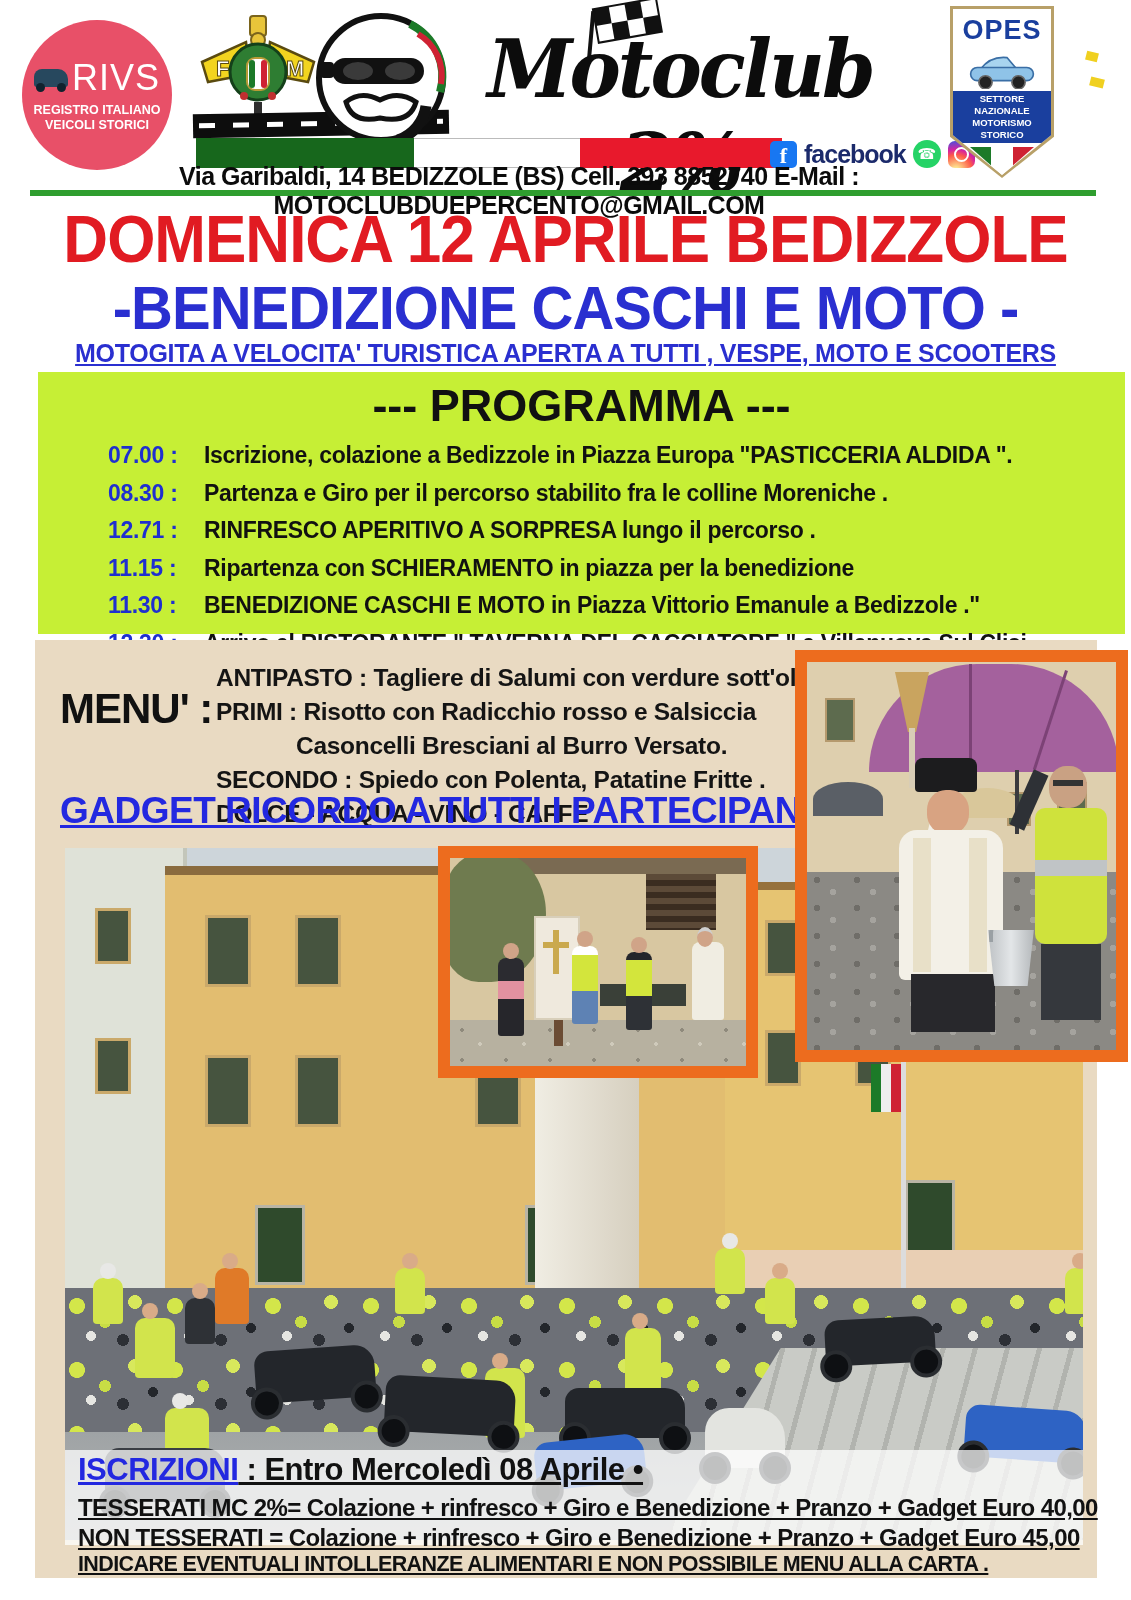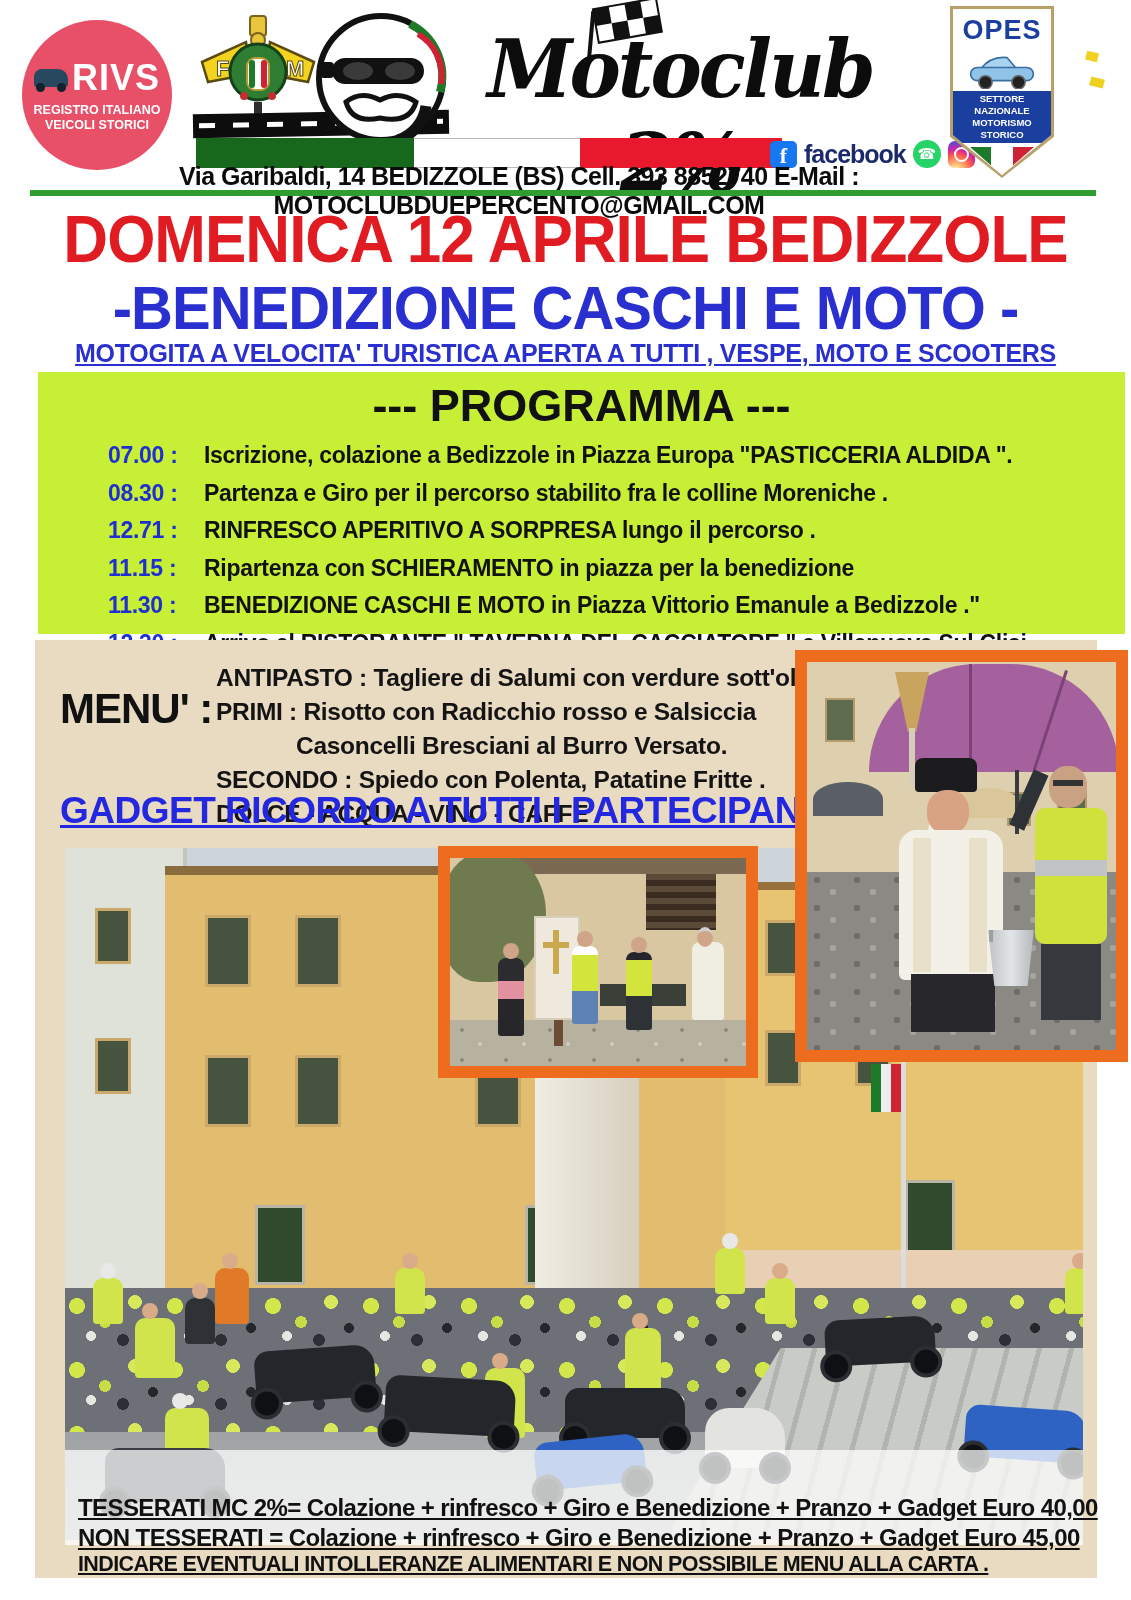--- a/index.html
+++ b/index.html
@@ -7,21 +7,21 @@
         font-family:"Liberation Sans",sans-serif;}
   .abs{position:absolute;}
 
   
   .rivs{left:22px;top:20px;width:150px;height:150px;border-radius:50%;background:#e85068;color:#fff;
         display:flex;flex-direction:column;align-items:center;justify-content:center;text-align:center;}
   .rivs-top{display:flex;align-items:center;gap:4px;margin-bottom:4px;}
   .rivs-car{width:34px;height:18px;position:relative;background:#27485e;border-radius:8px 10px 3px 3px;}
   .rivs-car:before,.rivs-car:after{content:"";position:absolute;bottom:-5px;width:9px;height:9px;border-radius:50%;background:#10222e;}
   .rivs-car:before{left:2px}.rivs-car:after{right:2px}
-  .rivs-name{font-size:36px;font-weight:bold;letter-spacing:1px;}
+  .rivs-name{font-size:36px;font-weight:normal;letter-spacing:1px;}
   .rivs-sub{font-size:12.5px;font-weight:bold;line-height:15px;}
 
   .fm-logo{left:196px;top:10px;width:124px;height:124px;}
   .road{left:193px;top:112px;width:256px;height:24px;background:#0d0d0d;transform:rotate(-1deg);}
   .road:before{content:"";position:absolute;left:6px;right:6px;top:9px;height:5px;
     background:repeating-linear-gradient(90deg,#fff 0 16px,transparent 16px 34px);}
   .mascot{left:306px;top:6px;width:150px;height:150px;}
 
   .club-name{left:420px;top:26px;width:520px;text-align:center;font-family:"DejaVu Serif",serif;
     font-style:italic;font-weight:bold;font-size:77px;color:#0c0c0c;letter-spacing:-3px;transform:scaleY(1.04);}
@@ -431,17 +431,20 @@
       <div class="pp-skirt"></div>
       <div class="pp-man-arm"></div>
       <div class="pp-man-head"></div>
       <div class="pp-vest"></div>
       <div class="pp-pants"></div>
       <div class="pp-bucket"></div>
     </div>
   </div>
 
   <div class="abs overlay-band"></div>
+  <div class="abs isc-line">
+    <span class="lbl">ISCRIZIONI</span><span class="rest"> : Entro Mercoledì 08 Aprile  •</span>
+  </div>
   <div class="foot-line fl1">TESSERATI MC 2%=  Colazione + rinfresco  + Giro e Benedizione + Pranzo + Gadget  Euro 40,00</div>
   <div class="foot-line fl2">NON TESSERATI =    Colazione + rinfresco  + Giro e Benedizione + Pranzo  + Gadget  Euro 45,00</div>
   <div class="foot-line fl3">INDICARE EVENTUALI INTOLLERANZE ALIMENTARI  E NON POSSIBILE MENU ALLA CARTA .</div>
 
 </div>
 
 </body></html>

